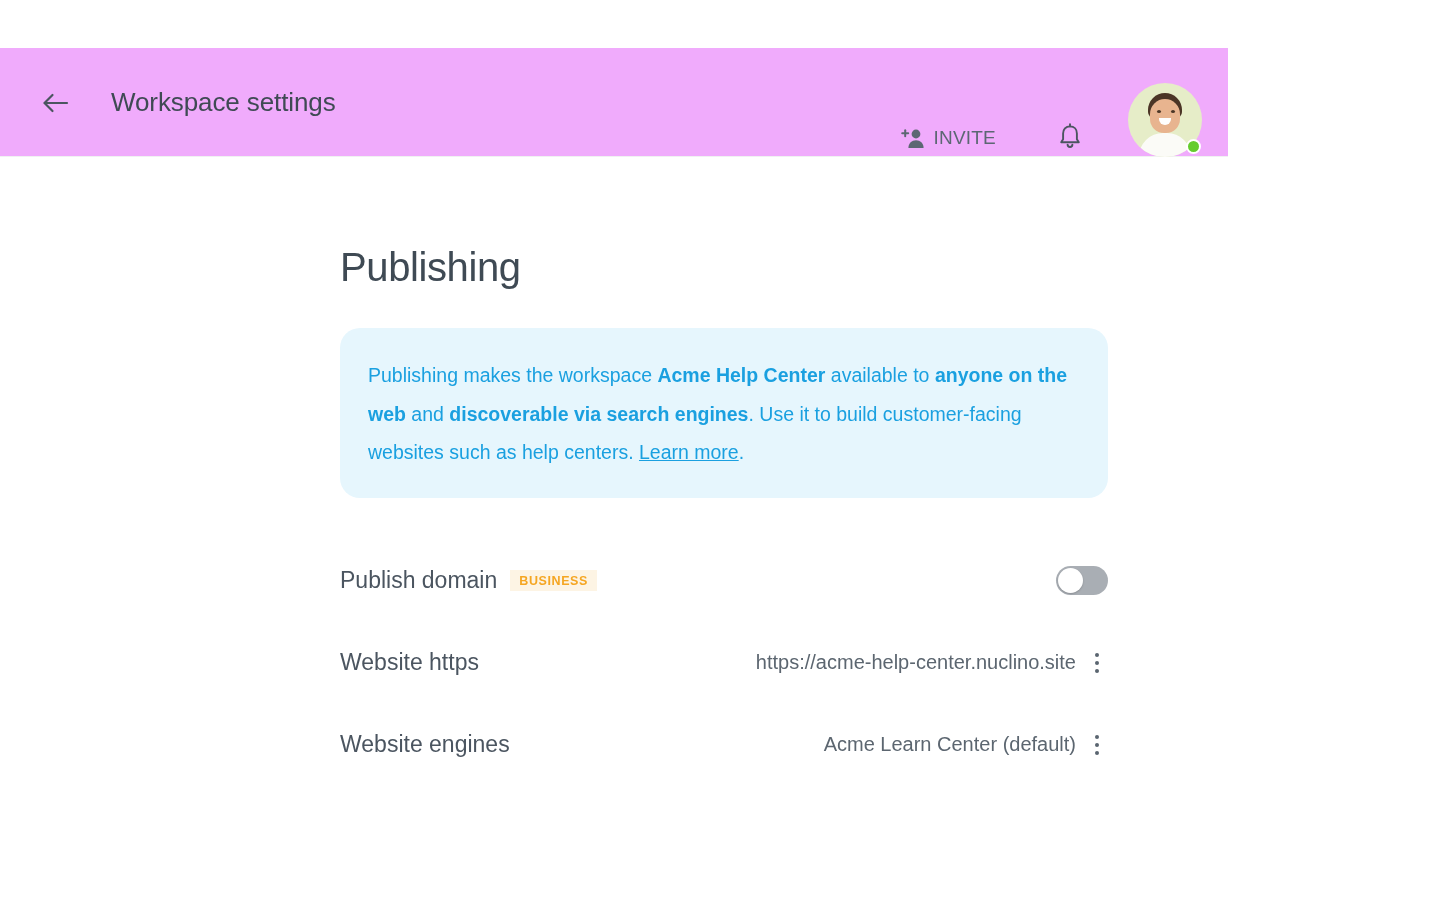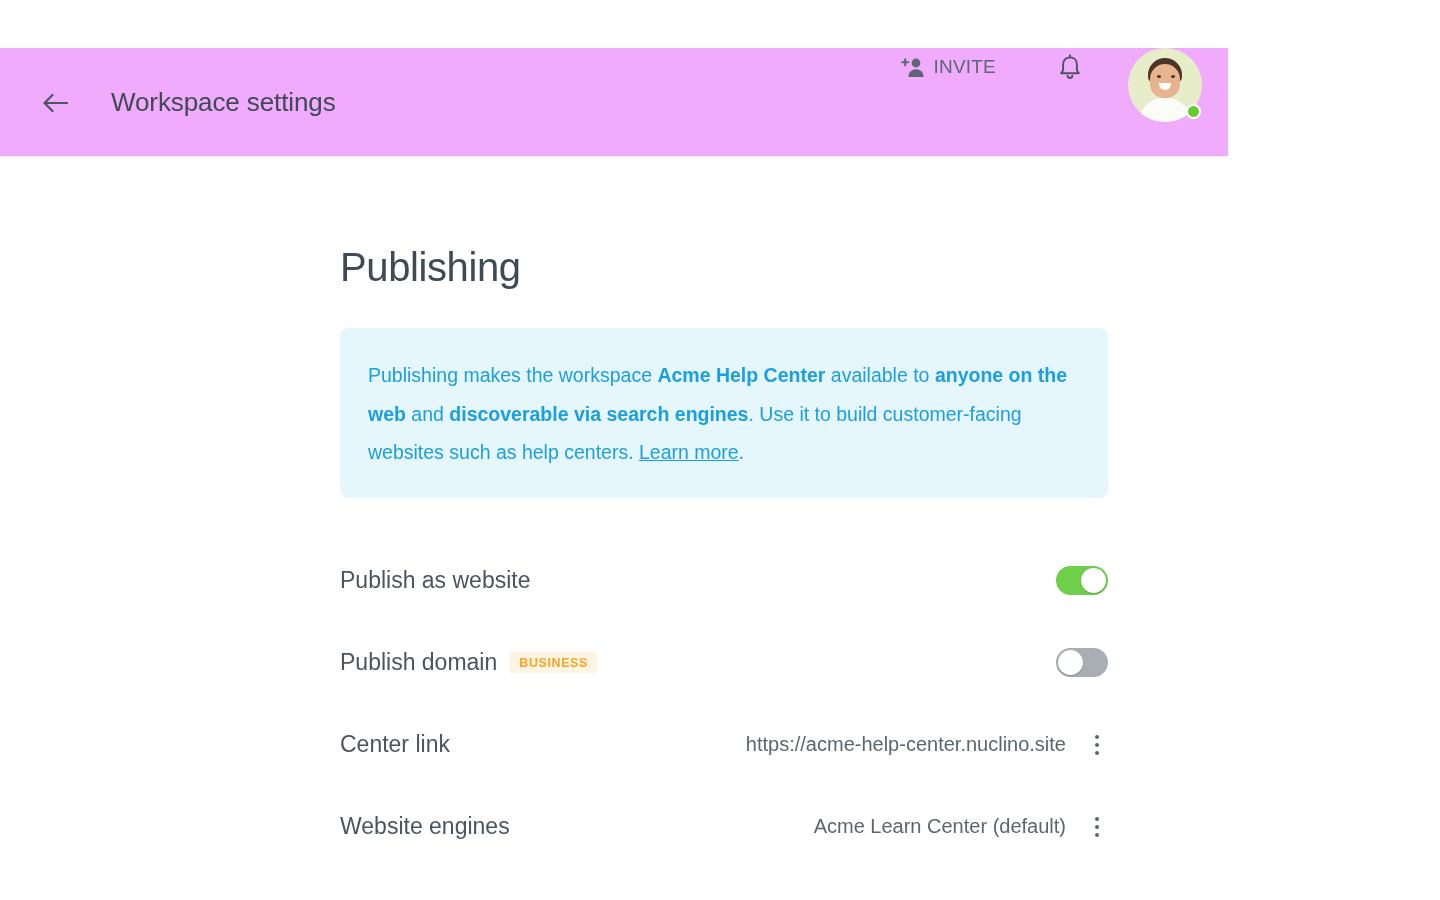--- a/index.html
+++ b/index.html
@@ -48,21 +48,21 @@
     letter-spacing: -0.1px;
     white-space: nowrap;
   }
 
   .header-actions {
     position: absolute;
     right: 26px;
     top: 0;
     height: 109px;
     display: flex;
-    align-items: flex-start;
+    align-items: flex-end;
     gap: 0;
   }
 
   .invite-btn {
     display: flex;
     align-items: center;
     gap: 7px;
     cursor: pointer;
     padding: 8px 10px;
     border-radius: 4px;
@@ -161,21 +161,21 @@
     font-size: 40px;
     font-weight: 400;
     color: #3f4a54;
     letter-spacing: -0.4px;
   }
 
   .info-banner {
     margin-top: 38px;
     width: 768px;
     background: #e6f6fd;
-    border-radius: 8px;
+    border-radius: 20px;
     padding: 28px 28px 26px 28px;
   }
   .info-text {
     font-size: 19.5px;
     line-height: 38.5px;
     color: #1aa0e0;
   }
   .info-text b { font-weight: 700; color: #1aa0e0; }
   .learn-more {
     color: #1aa0e0;
@@ -210,21 +210,21 @@
     color: #f5a623;
     background: #fdf4e4;
     border-radius: 0;
     padding: 5px 9px 4px 9px;
     line-height: 1;
   }
 
   .row-right {
     display: flex;
     align-items: center;
-    gap: 20px;
+    gap: 10px;
     justify-content: center;
   }
 
   .row-value {
     font-size: 20px;
     color: #5c6670;
     white-space: nowrap;
   }
 
   
@@ -324,46 +324,36 @@
   <h1 class="section-title">Publishing</h1>
 
   <div class="info-banner">
     <div class="info-text">
       <span>Publishing makes the workspace </span><b>Acme Help Center</b><span> available to </span><b>anyone on the web</b><span> and </span><b>discoverable via search engines</b><span>. Use it to build customer-facing websites such as help centers. </span><a class="learn-more">Learn more</a><span>.</span>
     </div>
   </div>
 
   <div class="rows">
 
-    <div class="row">
-      <div class="row-label">
-        <span>Publish as website</span>
-      </div>
-      <div class="row-right">
-        <div class="toggle on">
-          <div class="knob"></div>
-        </div>
-      </div>
-    </div>
 
     <div class="row">
       <div class="row-label">
         <span>Publish domain</span>
         <span class="badge">BUSINESS</span>
       </div>
       <div class="row-right">
         <div class="toggle off">
           <div class="knob"></div>
         </div>
       </div>
     </div>
 
     <div class="row">
       <div class="row-label">
-        <span>Center link</span>
+        <span>Website https</span>
       </div>
       <div class="row-right">
         <span class="row-value">https://acme-help-center.nuclino.site</span>
         <div class="kebab">
           <span></span>
           <span></span>
           <span></span>
         </div>
       </div>
     </div>

